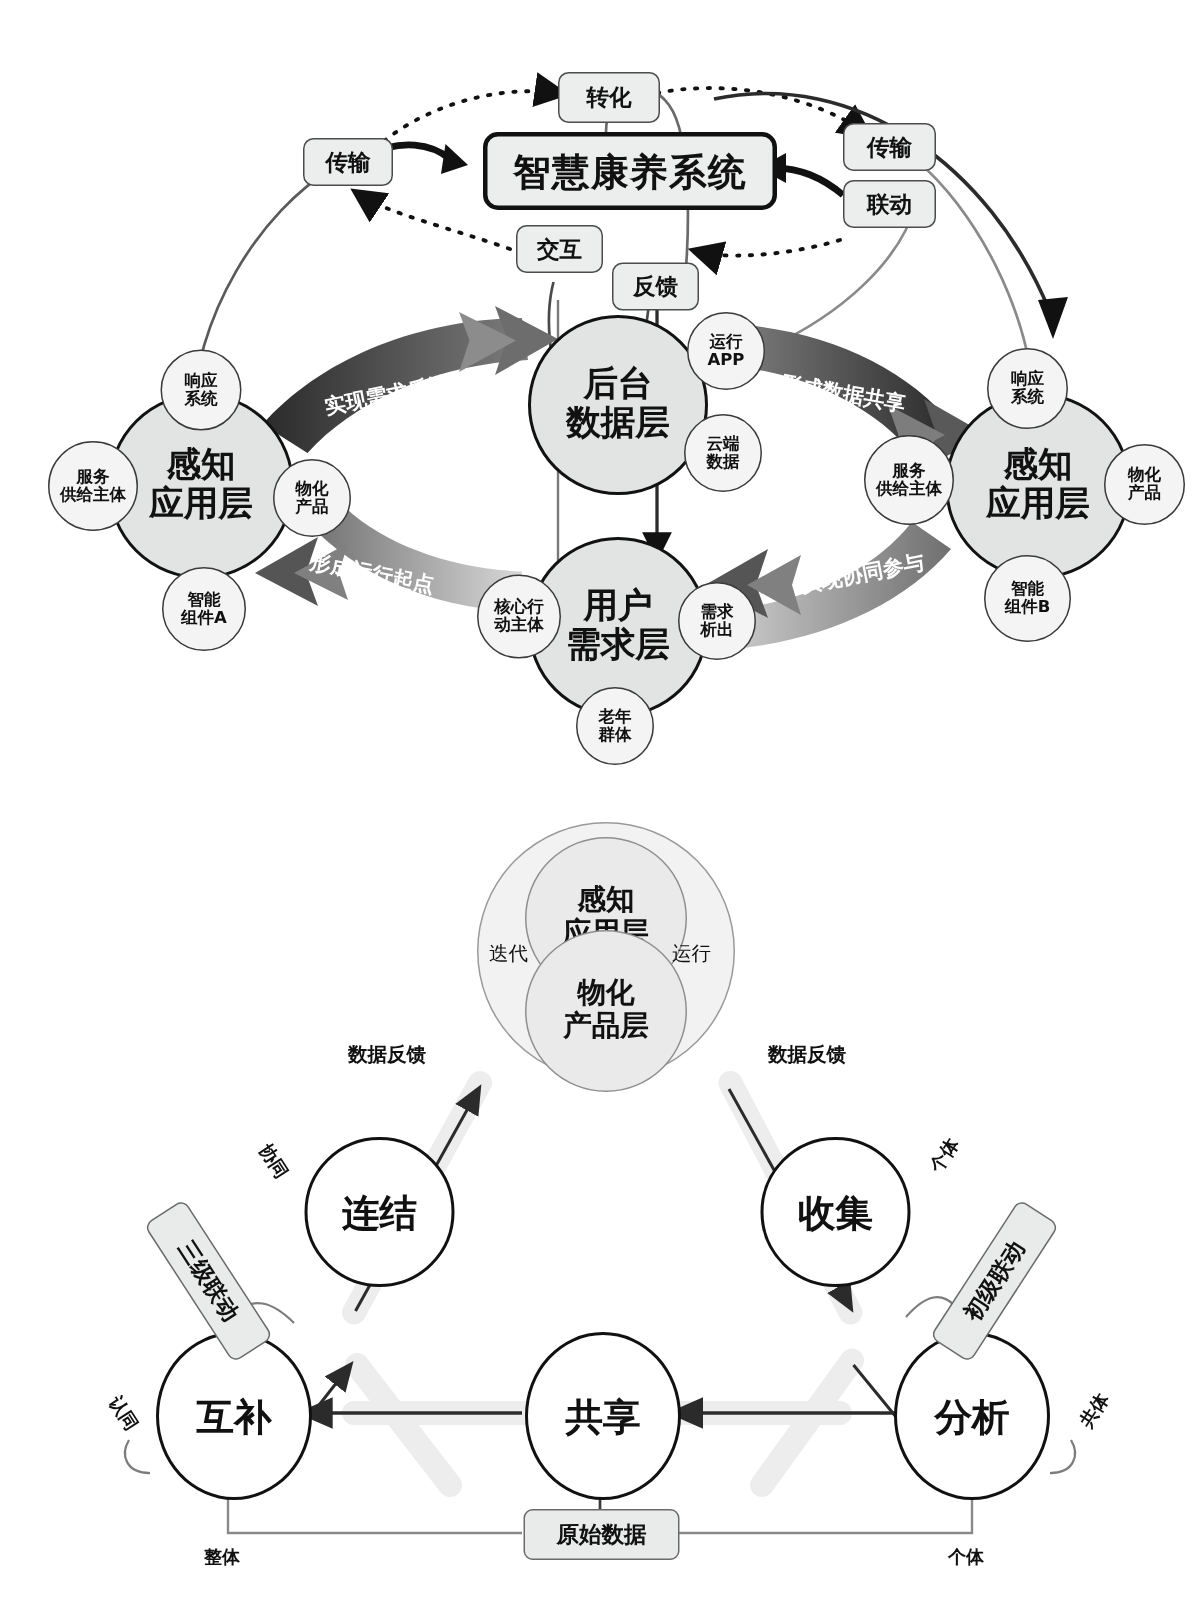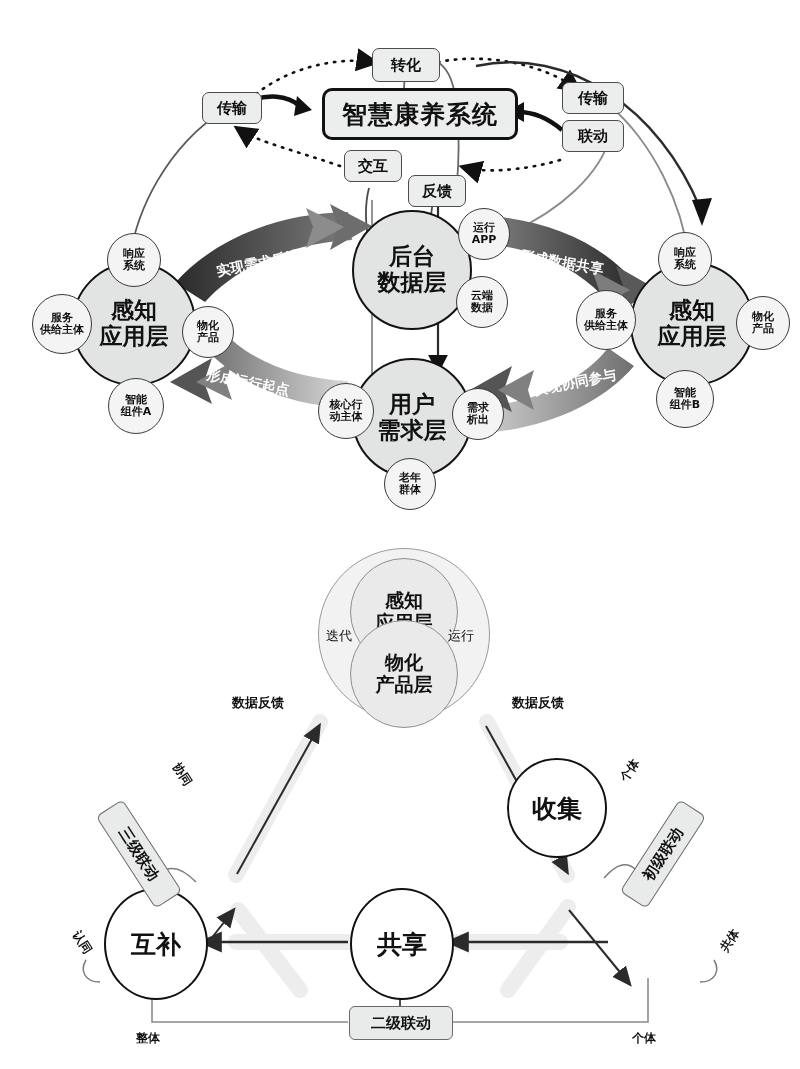--- a/index.html
+++ b/index.html
@@ -251,38 +251,44 @@
     </div>
     <div class="venn-inner" style="left:350px;top:90px;width:106px;height:106px;">
       <span>物化<br>产品层</span>
     </div>
     <div class="venn-side" style="left:326px;top:97px;">迭代</div>
     <div class="venn-side" style="left:448px;top:97px;">运行</div>
 
     <div class="flowtxt" style="left:232px;top:164px;">数据反馈</div>
     <div class="flowtxt" style="left:512px;top:164px;">数据反馈</div>
 
+    <div class="ocirc" style="left:203px;top:228px;width:96px;height:96px;">
+      <span>连结</span>
+    </div>
     <div class="ocirc" style="left:507px;top:228px;width:96px;height:96px;">
       <span>收集</span>
     </div>
     <div class="ocirc" style="left:104px;top:358px;width:100px;height:108px;">
       <span>互补</span>
     </div>
     <div class="ocirc" style="left:350px;top:358px;width:100px;height:108px;">
       <span>共享</span>
     </div>
+    <div class="ocirc" style="left:596px;top:358px;width:100px;height:108px;">
+      <span>分析</span>
+    </div>
 
     <div class="tagbox" style="left:84px;top:308px;width:108px;height:30px;transform:rotate(57deg);">
       <span>三级联动</span>
     </div>
     <div class="tagbox" style="left:608px;top:308px;width:108px;height:30px;transform:rotate(-57deg);">
       <span>初级联动</span>
     </div>
     <div class="tagbox" style="left:349px;top:476px;width:102px;height:32px;">
-      <span>二级联动</span>
+      <span>原始数据</span>
     </div>
 
     <div class="minitxt" style="left:170px;top:236px;transform:rotate(57deg);">协同</div>
     <div class="minitxt" style="left:70px;top:404px;transform:rotate(57deg);">认同</div>
     <div class="minitxt" style="left:618px;top:232px;transform:rotate(-57deg);">个体</div>
     <div class="minitxt" style="left:718px;top:402px;transform:rotate(-57deg);">共体</div>
     <div class="minitxt" style="left:136px;top:500px;">整体</div>
     <div class="minitxt" style="left:632px;top:500px;">个体</div>
   </div>
 

